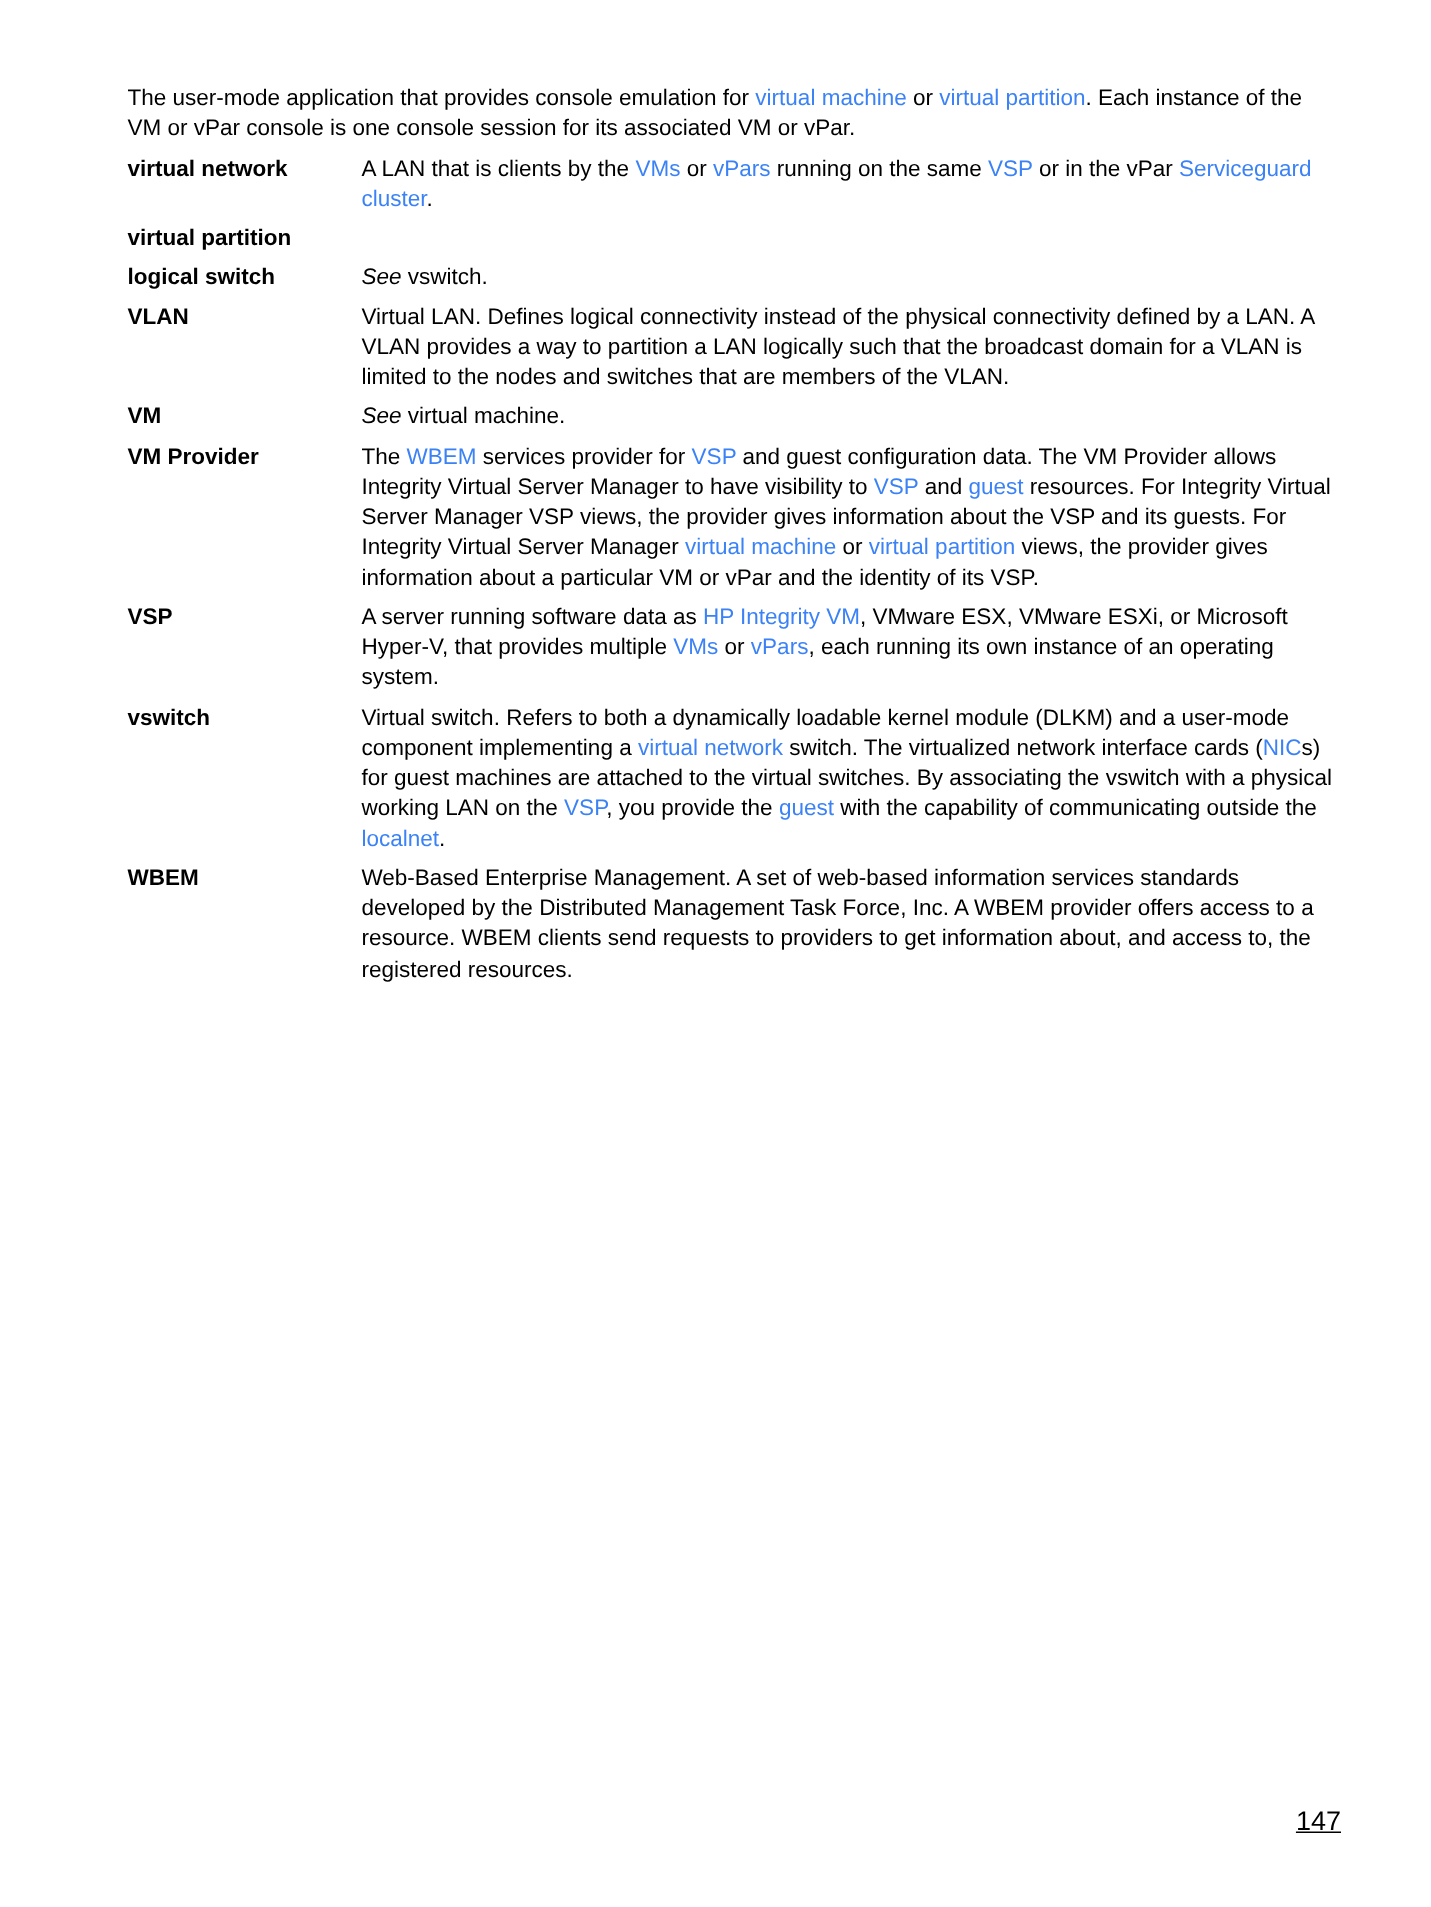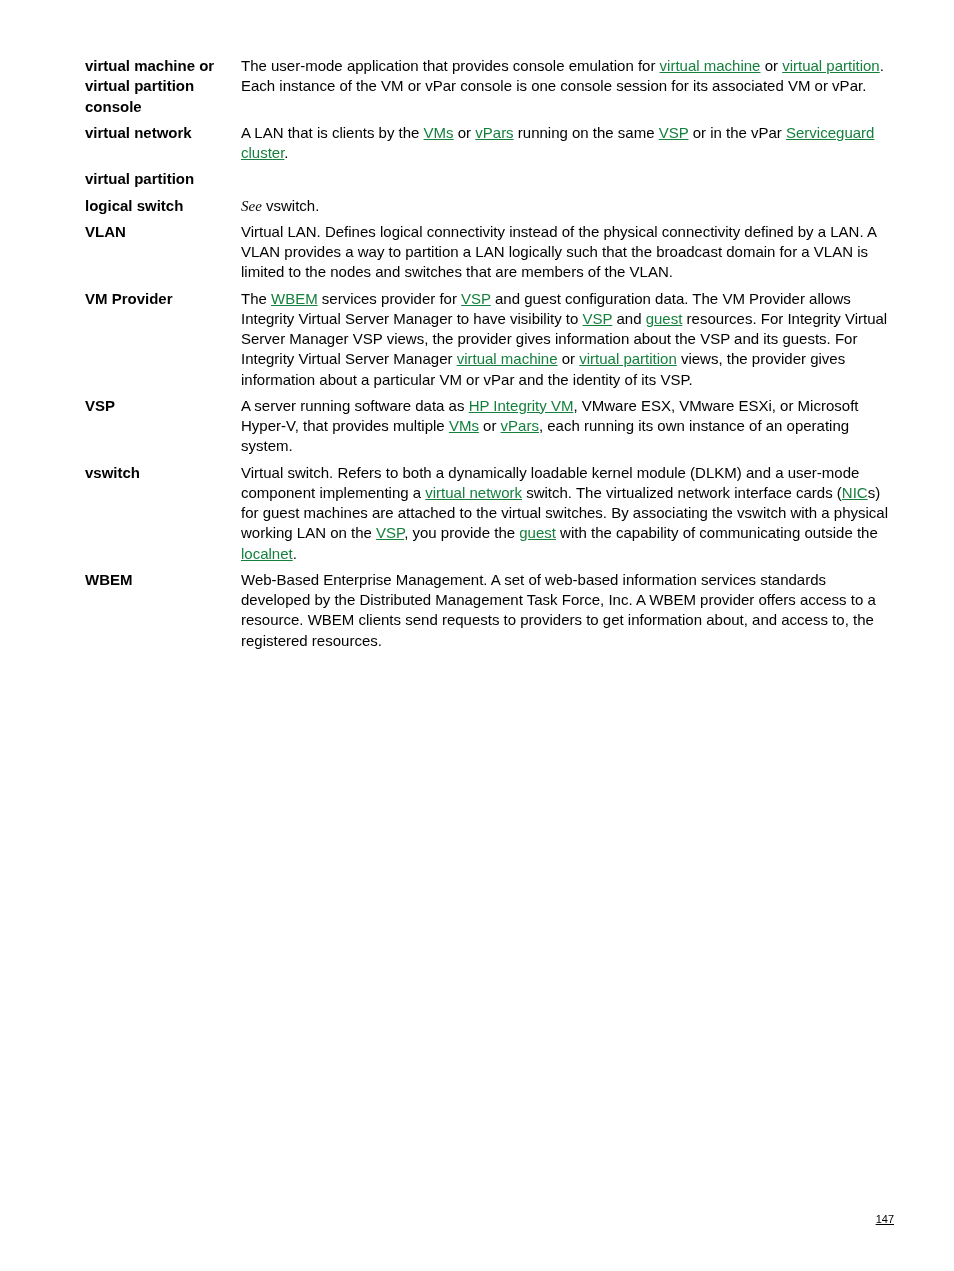--- a/index.html
+++ b/index.html
@@ -27,56 +27,58 @@
     flex: 0 0 148px;
     font-weight: bold;
     padding-right: 8px;
     line-height: 1.35;
   }
   .def {
     flex: 1;
     line-height: 1.35;
   }
   .link {
-    color: #15803d;
+    color: #3b82f6;
     cursor: pointer;
-    text-decoration: underline;
   }
-  .see { font-style: italic; font-family: Liberation Serif, serif; }
+  .see { font-style: italic; }
   .pagenum {
     position: absolute;
     bottom: 46px;
     right: 60px;
-    font-size: 11px;
+    font-size: 18px;
     text-decoration: underline;
   }
 </style>
 </head>
 <body>
 
 <div class="page">
   <div id="entries">
       <div class="entry">
-        <div class="term">virtual machine or virtual partition console</div>
         <div class="def"><span>The user-mode application that provides console emulation for </span><span class="link">virtual machine</span><span> or </span><span class="link">virtual partition</span><span>. Each instance of the VM or vPar console is one console session for its associated VM or vPar.</span></div>
       </div>
       <div class="entry">
         <div class="term">virtual network</div>
         <div class="def"><span>A LAN that is clients by the </span><span class="link">VMs</span><span> or </span><span class="link">vPars</span><span> running on the same </span><span class="link">VSP</span><span> or in the vPar </span><span class="link">Serviceguard cluster</span><span>.</span></div>
       </div>
       <div class="entry">
         <div class="term">virtual partition</div>
       </div>
       <div class="entry">
         <div class="term">logical switch</div>
         <div class="def"><span class="see">See</span><span> vswitch.</span></div>
       </div>
       <div class="entry">
         <div class="term">VLAN</div>
         <div class="def"><span>Virtual LAN. Defines logical connectivity instead of the physical connectivity defined by a LAN. A VLAN provides a way to partition a LAN logically such that the broadcast domain for a VLAN is limited to the nodes and switches that are members of the VLAN.</span></div>
+      </div>
+      <div class="entry">
+        <div class="term">VM</div>
+        <div class="def"><span class="see">See</span><span> virtual machine.</span></div>
       </div>
       <div class="entry">
         <div class="term">VM Provider</div>
         <div class="def"><span>The </span><span class="link">WBEM</span><span> services provider for </span><span class="link">VSP</span><span> and guest configuration data. The VM Provider allows Integrity Virtual Server Manager to have visibility to </span><span class="link">VSP</span><span> and </span><span class="link">guest</span><span> resources. For Integrity Virtual Server Manager VSP views, the provider gives information about the VSP and its guests. For Integrity Virtual Server Manager </span><span class="link">virtual machine</span><span>  or </span><span class="link">virtual partition</span><span> views, the provider gives information about a particular VM or vPar and the identity of its VSP.</span></div>
       </div>
       <div class="entry">
         <div class="term">VSP</div>
         <div class="def"><span>A server running software data as </span><span class="link">HP Integrity VM</span><span>, VMware ESX, VMware ESXi, or Microsoft Hyper-V, that provides multiple </span><span class="link">VMs</span><span> or </span><span class="link">vPars</span><span>, each running its own instance of an operating system.</span></div>
       </div>
       <div class="entry">

